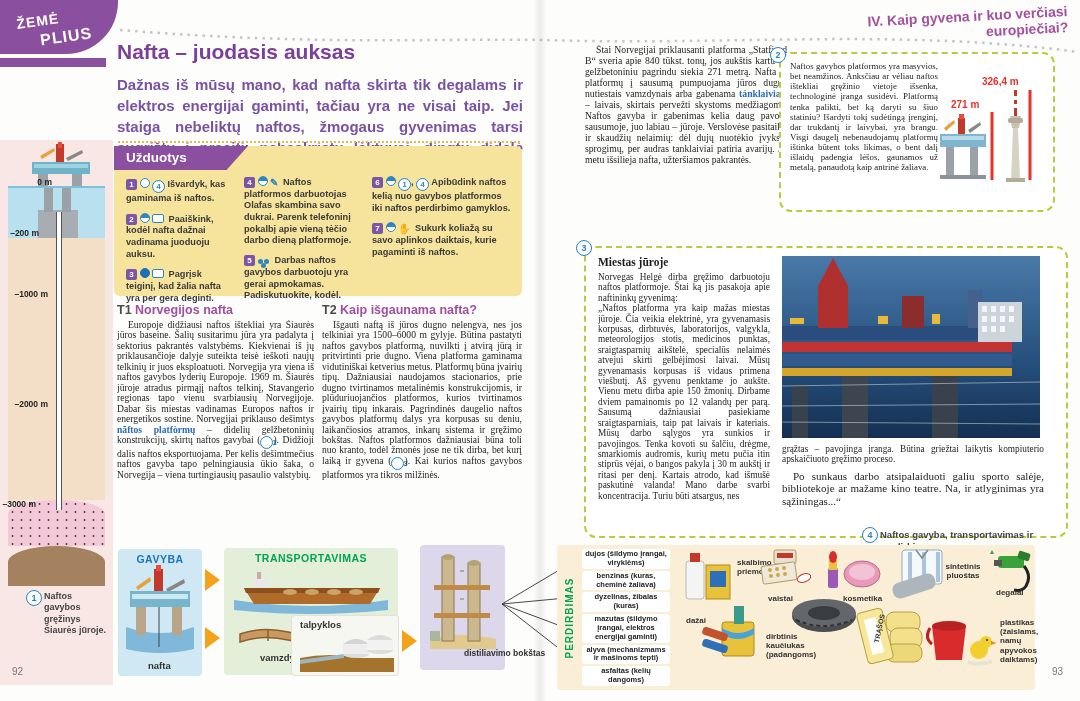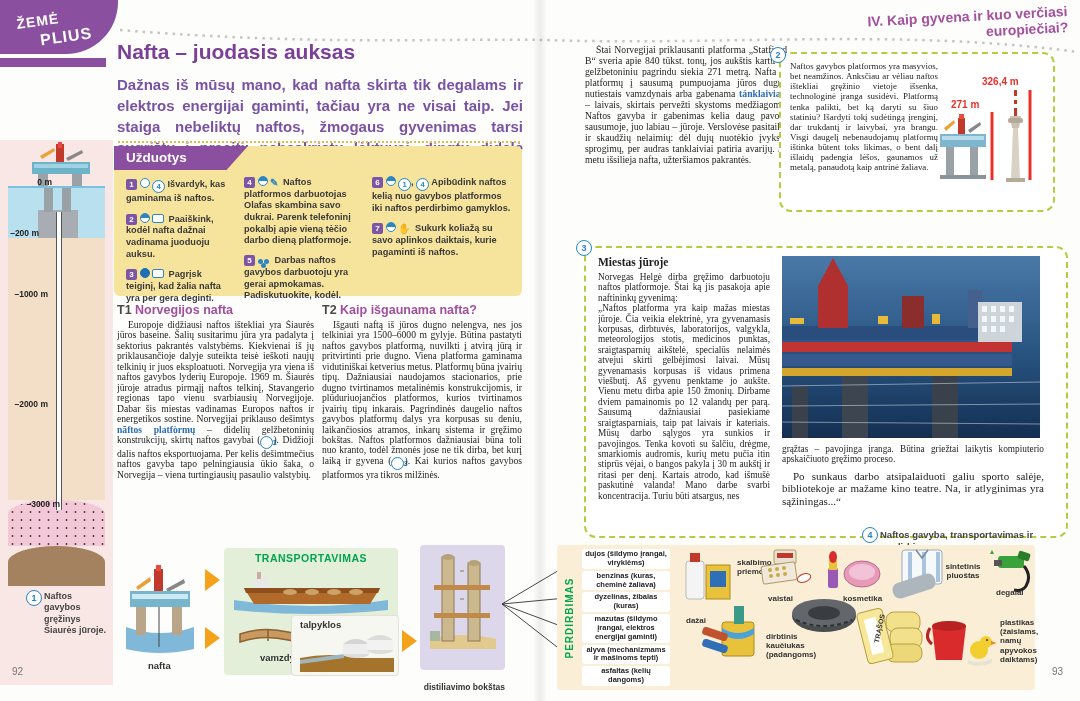--- a/index.html
+++ b/index.html
@@ -123,21 +123,21 @@
   <div class="a" style="left:44px;top:188px;width:9px;height:24px;background:#9aa2a8;"></div>
   <div class="a" style="left:62px;top:188px;width:9px;height:24px;background:#9aa2a8;"></div>
   <div class="a" style="left:8px;top:238px;width:97px;height:262px;background:#f3dfc7;"></div>
   <div class="a" style="left:8px;top:500px;width:97px;height:46px;background:#f3c9d9;border-radius:50% 50% 0 0/30% 30% 0 0;background-image:radial-gradient(#5b4632 1px,transparent 1.2px);background-size:9px 8px;"></div>
   <div class="a" style="left:8px;top:546px;width:97px;height:40px;background:#a5825f;border-radius:50% 50% 0 0/40% 40% 0 0;"></div>
   <div class="a" style="left:56px;top:212px;width:4px;height:298px;background:#fff;border-left:1px solid #555;border-right:1px solid #555;"></div>
   <div class="a depthlbl" style="left:16px;top:177px;">0 m</div>
   <div class="a depthlbl" style="left:3px;top:228px;">–200 m</div>
   <div class="a depthlbl" style="left:12px;top:289px;">–1000 m</div>
   <div class="a depthlbl" style="left:12px;top:399px;">–2000 m</div>
-  <div class="a depthlbl" style="left:24px;top:499px;">–3000 m</div>
+  <div class="a depthlbl" style="left:0;top:499px;">–3000 m</div>
   <span class="a figref" style="left:26px;top:590px;">1</span>
   <div class="a caption" style="left:44px;top:591px;width:64px;">Naftos gavybos gręžinys Šiaurės jūroje.</div>
   <div class="a pgnum" style="left:12px;top:666px;">92</div>
 
   <div class="a secheader" style="left:800px;top:10px;width:268px;">IV. Kaip gyvena ir kuo verčiasi europiečiai?</div>
 
   <div class="a serif ti" style="left:585px;top:45px;width:202px;height:195px;font-size:9.7px;line-height:1.13;overflow:hidden;"><span>Štai Norvegijai priklausanti platforma „Statfjord B“ sveria apie 840 tūkst. tonų, jos aukštis kartu su gelžbetoniniu pagrindu siekia 271 metrą. Nafta iš platformų į sausumą pumpuojama jūros dugne nutiestais vamzdynais arba gabenama </span><span class="blue">tánklaiviais</span><span> – laivais, skirtais pervežti skystoms medžiagoms. Naftos gavyba ir gabenimas kelia daug pavojų sausumoje, juo labiau – jūroje. Verslovėse pasitaiko ir skaudžių nelaimių: dėl dujų nuotėkio įvyksta sprogimų, per audras tanklaiviai patiria avarijų. Jų metu išsilieja nafta, užteršiamos pakrantės.</span></div>
 
   <span class="a figref" style="left:770px;top:47px;z-index:3;">2</span>
   <div class="a greenbox" style="left:779px;top:52px;width:272px;height:156px;"></div>
@@ -220,20 +220,23 @@
         </g>
     </svg>
   </div>
   <div class="a serif" style="left:782px;top:444px;width:262px;font-size:9.3px;line-height:1.12;">grąžtas – pavojinga įranga. Būtina griežtai laikytis kompiuterio apskaičiuoto gręžimo proceso.</div>
   <div class="a serif ti" style="left:782px;top:470px;width:262px;font-size:11px;line-height:1.12;">Po sunkaus darbo atsipalaiduoti galiu sporto salėje, bibliotekoje ar mažame kino teatre. Na, ir atlyginimas yra sąžiningas...“</div>
 
   <span class="a figref" style="left:862px;top:527px;">4</span>
   <div class="a caption" style="left:880px;top:529px;width:210px;font-size:9.5px;">Naftos gavyba, transportavimas ir perdirbimas.</div>
   <div class="a pgnum" style="left:1052px;top:666px;">93</div>
 
+  <div class="a" style="left:118px;top:549px;width:84px;height:127px;background:#cfe8f4;border-radius:4px;">
+    <div class="stageL" style="color:#1b75bc;margin-top:4px;">GAVYBA</div>
+  </div>
   <svg class="a" style="left:124px;top:565px;width:72px;height:90px;" viewBox="0 0 72 90">
     <path d="M2,62 Q36,74 70,62 L70,84 Q36,92 2,84 Z" fill="#7fb8d8"></path>
     <rect x="30" y="4" width="9" height="22" fill="#c0392b"></rect>
       <rect x="32" y="0" width="5" height="6" fill="#e74c3c"></rect>
     <path d="M12,22 L26,12 L27,16 L14,25 Z" fill="#e8a13a"></path>
       <path d="M42,24 L60,14 L61,18 L44,27 Z" fill="#888"></path>
     <rect x="6" y="26" width="60" height="16" fill="#77b5cc"></rect>
       <rect x="8" y="29" width="56" height="5" fill="#cfe9f2"></rect>
     <rect x="12" y="42" width="10" height="28" fill="#b9a589"></rect>
       <rect x="48" y="42" width="10" height="28" fill="#b9a589"></rect>
@@ -288,21 +291,21 @@
     <rect x="16" y="6" width="12" height="84" fill="#cbb88e" stroke="#8c7a52" stroke-width="1"></rect>
     <rect x="42" y="12" width="12" height="78" fill="#cbb88e" stroke="#8c7a52" stroke-width="1"></rect>
     <ellipse cx="22" cy="6" rx="6" ry="3" fill="#b5a276"></ellipse>
       <ellipse cx="48" cy="12" rx="6" ry="3" fill="#b5a276"></ellipse>
     <rect x="8" y="34" width="56" height="5" fill="#c08a4a"></rect>
       <rect x="8" y="62" width="56" height="5" fill="#c08a4a"></rect>
     <rect x="4" y="80" width="10" height="10" fill="#a8b8a0"></rect>
     <line x1="34" y1="20" x2="38" y2="20" stroke="#8c7a52"></line>
       <line x1="34" y1="48" x2="38" y2="48" stroke="#8c7a52"></line>
   </svg>
-  <div class="a lbl" style="left:420px;top:682px;width:85px;text-align:right;font-size:8.5px;">distiliavimo bokštas</div>
+  <div class="a lbl" style="left:420px;top:648px;width:85px;text-align:left;font-size:8.5px;padding-left:44px;">distiliavimo bokštas</div>
 
   <svg class="a" style="left:498px;top:558px;width:70px;height:104px;" viewBox="0 0 70 104">
     <g stroke="#333" stroke-width="0.9">
         <line x1="4" y1="46" x2="68" y2="8"></line>
         <line x1="4" y1="46" x2="68" y2="40"></line>
         <line x1="4" y1="46" x2="68" y2="70"></line>
         <line x1="4" y1="46" x2="68" y2="96"></line>
       </g>
   </svg>
 

